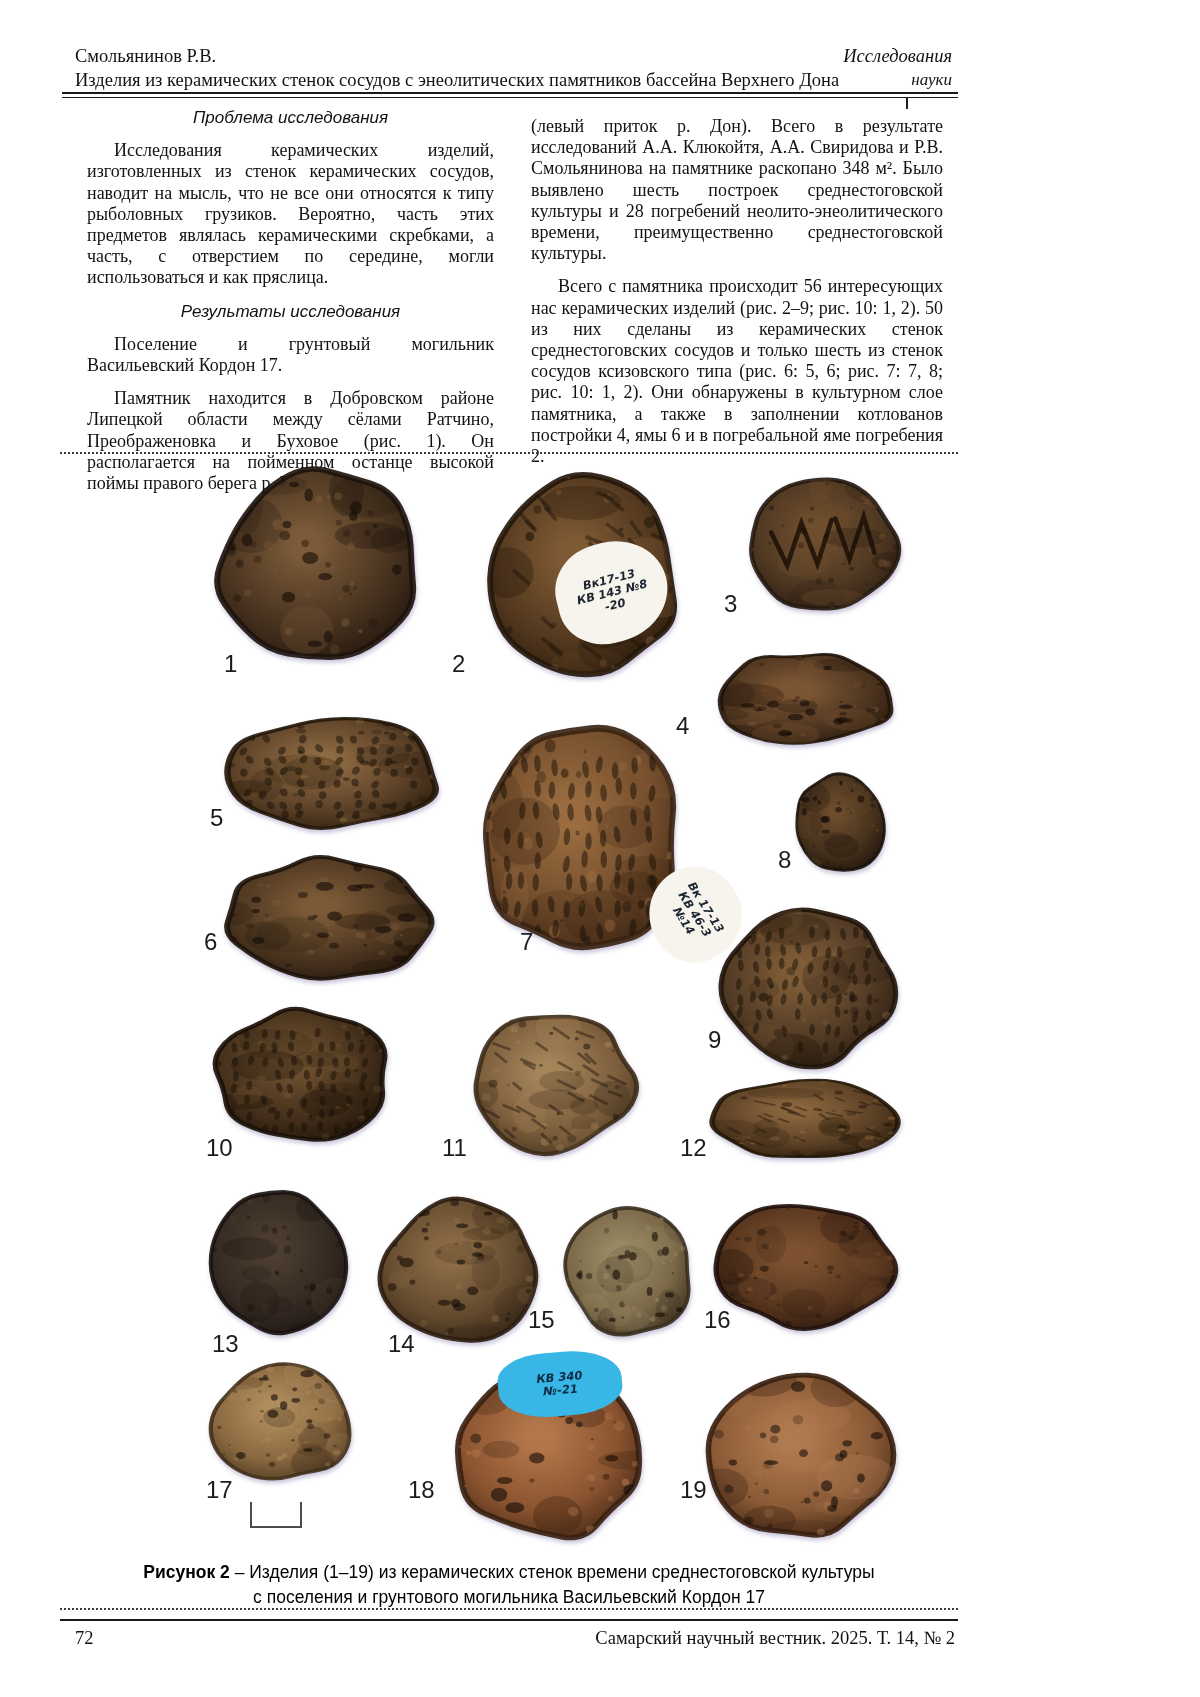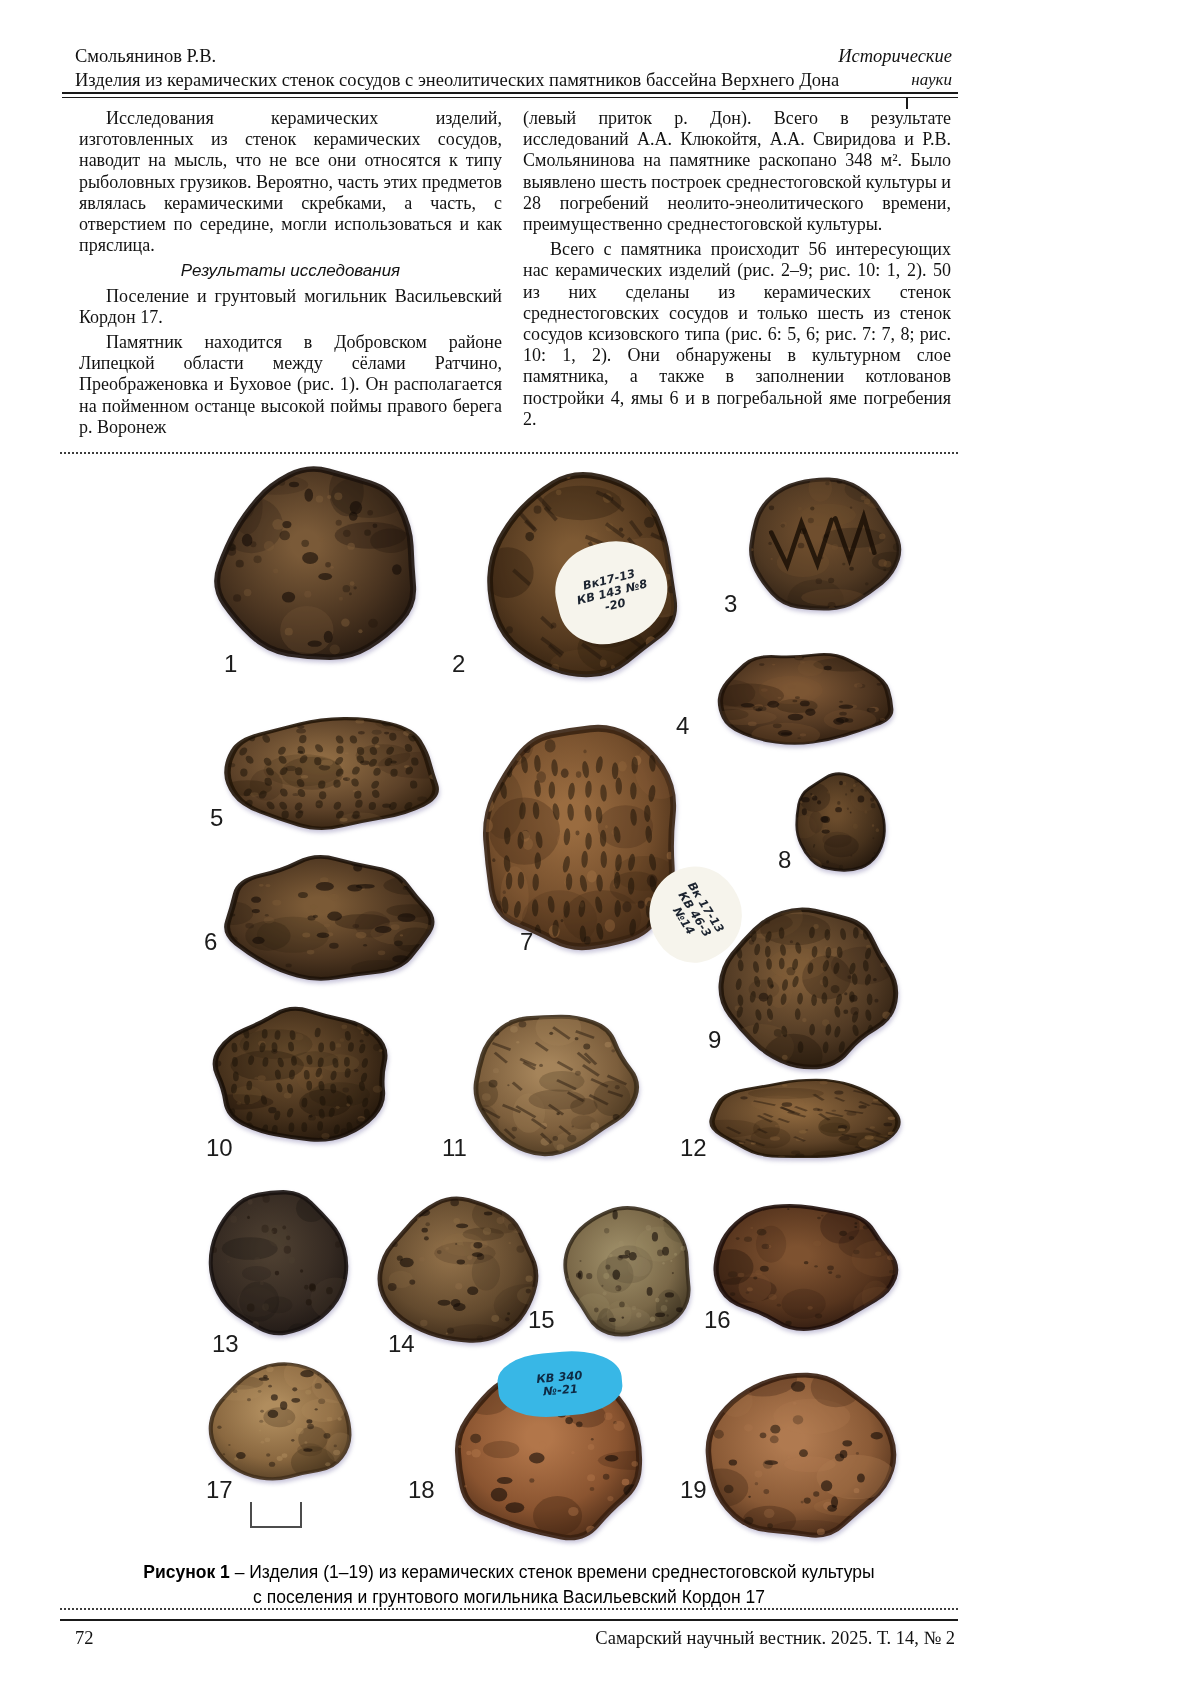--- a/index.html
+++ b/index.html
@@ -12,21 +12,21 @@
   #author{left:75px;top:46px;font-size:18.5px;}
   #title-line{left:75px;top:70px;font-size:18.5px;white-space:nowrap;}
   #rubric1{right:248px;top:46px;font-size:18.5px;font-style:italic;}
   #rubric2{right:248px;top:70px;font-size:17px;font-style:italic;}
   #header-rule{left:62px;width:896px;top:92px;height:3px;border-top:2px solid #1a1a1a;border-bottom:1px solid #1a1a1a;}
   #header-tick{left:906px;top:97px;width:2px;height:12px;background:#1a1a1a;}
   
   .col{position:absolute;top:104px;font-size:18px;line-height:21.2px;text-align:justify;hyphens:auto;}
   #col-left{left:75px;width:431px;}
   #col-right{left:519px;width:436px;}
-  .para{margin:4px;}
+  .para{margin:12px;}
   .indent{text-indent:27px;}
   .subhead{font-family:"Liberation Sans",sans-serif;font-style:italic;text-align:center;font-size:17px;margin:3px 0 4px;text-indent:0;}
   
   .rule-dotted{left:60px;width:898px;border-top:2px dotted #3c3c3c;height:0;}
   #dotted-top{top:452px;}
   #dotted-bottom{top:1608px;}
   #footer-rule{left:60px;width:898px;top:1619px;border-top:2px solid #1a1a1a;height:0;}
   
   #figure-layer{left:0;top:0;width:1200px;height:1697px;}
   .sherd{position:absolute;filter:drop-shadow(1px 3px 2px rgba(95,85,150,0.35));}
@@ -43,26 +43,27 @@
   #caption .b{font-weight:bold;}
   #caption .i{}
   
   #footer{left:75px;width:880px;top:1628px;font-size:18.5px;display:flex;justify-content:space-between;gap:31px;}
 </style>
 </head>
 <body>
 
 <div class="abs" id="author">Смольянинов Р.В.</div>
 <div class="abs" id="title-line">Изделия из керамических стенок сосудов с энеолитических памятников бассейна Верхнего Дона</div>
-<div class="abs" id="rubric1">Исторические</div>
+<div class="abs" id="rubric1">Исследования</div>
 <div class="abs" id="rubric2">науки</div>
 <div class="abs" id="header-rule"></div>
 <div class="abs" id="header-tick"></div>
 
 <div class="col" id="col-left">
+  <div class="subhead">Проблема исследования</div>
   <p class="para indent">Исследования керамических изделий, изготовленных из стенок керамических сосудов, наводит на мысль, что не все они относятся к типу рыболовных грузиков. Вероятно, часть этих предметов являлась керамическими скребками, а часть, с отверстием по середине, могли использоваться и как пряслица.</p>
   <div class="subhead">Результаты исследования</div>
   <p class="para indent">Поселение и грунтовый могильник Васильевский Кордон 17.</p>
   <p class="para indent">Памятник находится в Добровском районе Липецкой области между сёлами Ратчино, Преображеновка и Буховое (рис. 1). Он располагается на пойменном останце высокой поймы правого берега р. Воронеж</p>
 </div>
 <div class="col" id="col-right">
   <p class="para">(левый приток р. Дон). Всего в результате исследований А.А. Клюкойтя, А.А. Свиридова и Р.В. Смольянинова на памятнике раскопано 348 м². Было выявлено шесть построек среднестоговской культуры и 28 погребений неолито-энеолитического времени, преимущественно среднестоговской культуры.</p>
   <p class="para indent">Всего с памятника происходит 56 интересующих нас керамических изделий (рис. 2–9; рис. 10: 1, 2). 50 из них сделаны из керамических стенок среднестоговских сосудов и только шесть из стенок сосудов ксизовского типа (рис. 6: 5, 6; рис. 7: 7, 8; рис. 10: 1, 2). Они обнаружены в культурном слое памятника, а также в заполнении котлованов постройки 4, ямы 6 и в погребальной яме погребения 2.</p>
 </div>
 
@@ -1920,21 +1921,21 @@
       <div>№14</div>
     </div>
     <div class="sherd-label" style="left: 498px; top: 1352px; width: 124px; height: 64px; background: rgb(56, 183, 230); color: rgb(14, 42, 68); transform: rotate(-5deg); border-radius: 38% 46% 40% 44%;">
       <div>КВ 340</div>
       <div>№-21</div>
     </div>
     <div id="scale-bar" class="abs" style="left: 250px; top: 1502px; width: 48px; height: 24px;"></div>
   </div>
 
 <div class="abs" id="caption">
-  <div><span class="b">Рисунок 1</span><span> – Изделия (</span><span class="i">1–19</span><span>) из керамических стенок времени среднестоговской культуры</span></div>
+  <div><span class="b">Рисунок 2</span><span> – Изделия (</span><span class="i">1–19</span><span>) из керамических стенок времени среднестоговской культуры</span></div>
   <div>с поселения и грунтового могильника Васильевский Кордон 17</div>
 </div>
 
 <div class="abs rule-dotted" id="dotted-bottom"></div>
 <div class="abs" id="footer-rule"></div>
 
 <div class="abs" id="footer">
   <span>72</span>
   <span>Самарский научный вестник. 2025. Т. 14, № 2</span>
 </div>

